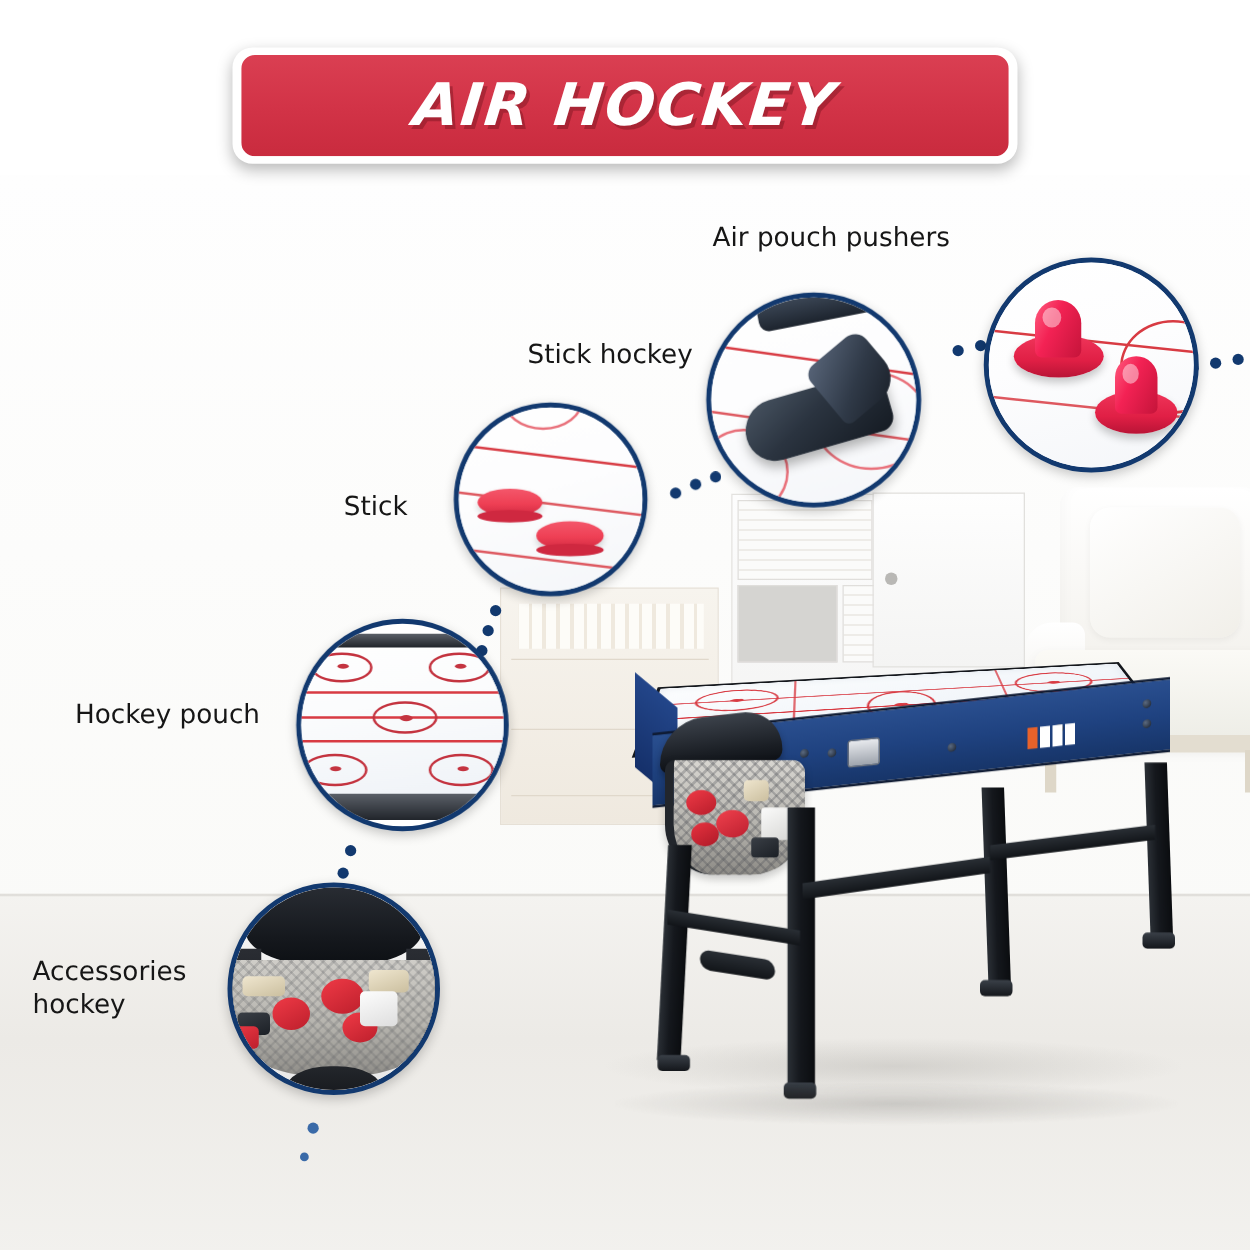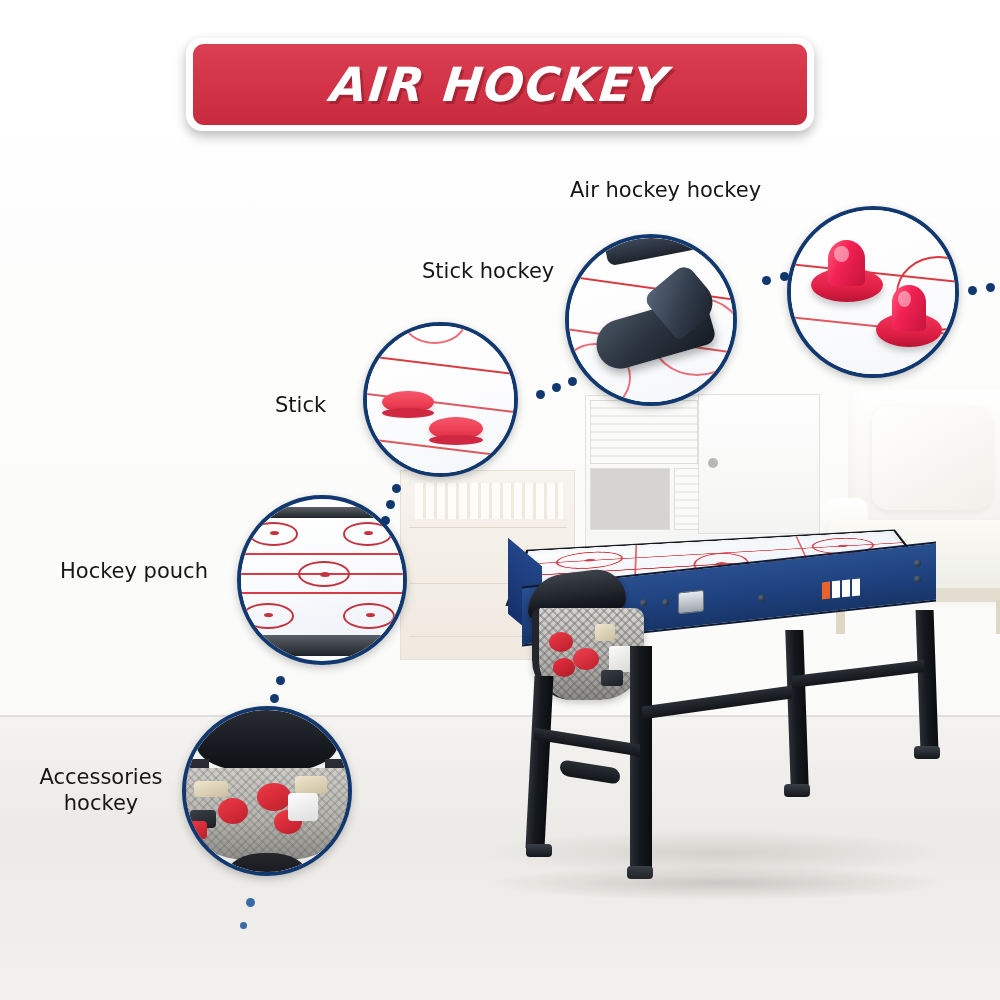--- a/index.html
+++ b/index.html
@@ -144,21 +144,21 @@
   
   .label {
     position: absolute;
     font-family: "DejaVu Sans", sans-serif;
     font-size: 21px;
     font-weight: 500;
     color: #161616;
     line-height: 1.25;
     white-space: nowrap;
   }
-  .label.two-line { white-space: normal; text-align: center; }
+  .label.two-line { white-space: normal; text-align: left; }
 
   
   .callout {
     position: absolute;
     border-radius: 50%;
     border: 4px solid #12396f;
     overflow: hidden;
     background: #ffffff;
     box-shadow: 0 3px 9px rgba(0,0,0,.22);
   }
@@ -496,42 +496,42 @@
   <div class="dot" style="left:386px; top:500px;"></div>
   <div class="dot" style="left:381px; top:516px;"></div>
 
   <div class="dot" style="left:276px; top:676px;"></div>
   <div class="dot" style="left:270px; top:694px;"></div>
   <div class="dot" style="left:264px; top:712px;"></div>
 
   <div class="dot lt" style="left:246px; top:898px;"></div>
   <div class="dot lt sm" style="left:240px; top:922px;"></div>
 
-  <div class="label" style="left:570px; top:177px;">Air hockey hockey</div>
+  <div class="label" style="left:570px; top:177px;">Air pouch pushers</div>
 
   <div class="callout" style="left:787px; top:206px; width:172px; height:172px;">
     <div class="inner">
       <div class="rink"></div>
       <div class="rl" style="left:-10%; top:38%; width:120%; transform:rotate(6deg);"></div>
       <div class="rl thin" style="left:-10%; top:70%; width:120%; transform:rotate(6deg);"></div>
       <div class="rcircle" style="left:64%; top:28%; width:52%; height:46%;"></div>
       <div class="pusher" style="left:12%; top:18%; width:72px; height:66px;">
         <div class="base"></div>
           <div class="knob"></div>
           <div class="hl"></div>
       </div>
       <div class="pusher" style="left:52%; top:46%; width:66px; height:62px;">
         <div class="base"></div>
           <div class="knob"></div>
           <div class="hl"></div>
       </div>
     </div>
   </div>
 
-  <div class="label" style="left:422px; top:258px;text-align:right;">Stick hockey</div>
+  <div class="label" style="left:422px; top:270px;text-align:right;">Stick hockey</div>
 
   <div class="callout" style="left:565px; top:234px; width:172px; height:172px;">
     <div class="inner">
       <div class="rink"></div>
       <div class="rl" style="left:-12%; top:30%; width:124%; transform:rotate(8deg);"></div>
       <div class="rl thin" style="left:-12%; top:62%; width:124%; transform:rotate(8deg);"></div>
       <div class="rcircle" style="left:50%; top:36%; width:56%; height:48%; border-color:#e9707a;"></div>
       <div class="rcircle" style="left:-6%; top:64%; width:44%; height:42%; border-color:#e9707a;"></div>
       <div class="stick-top"></div>
       <div class="stick-body"></div>

